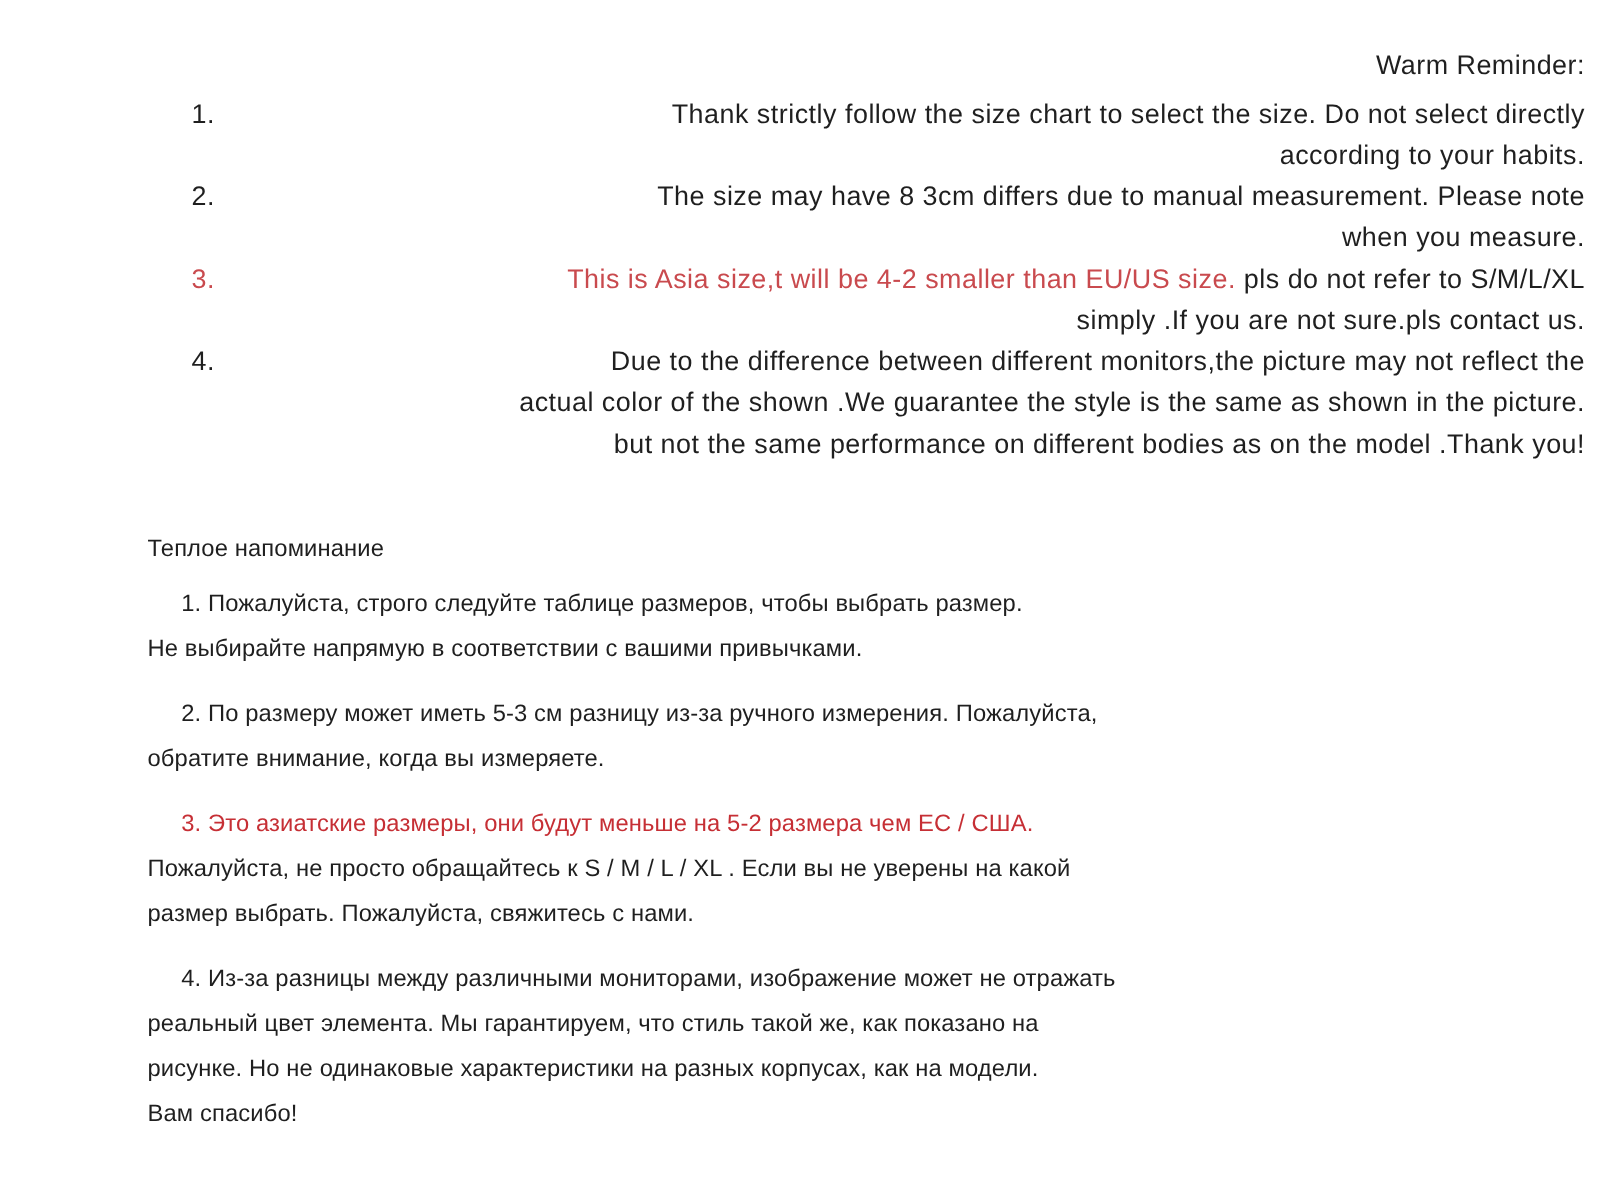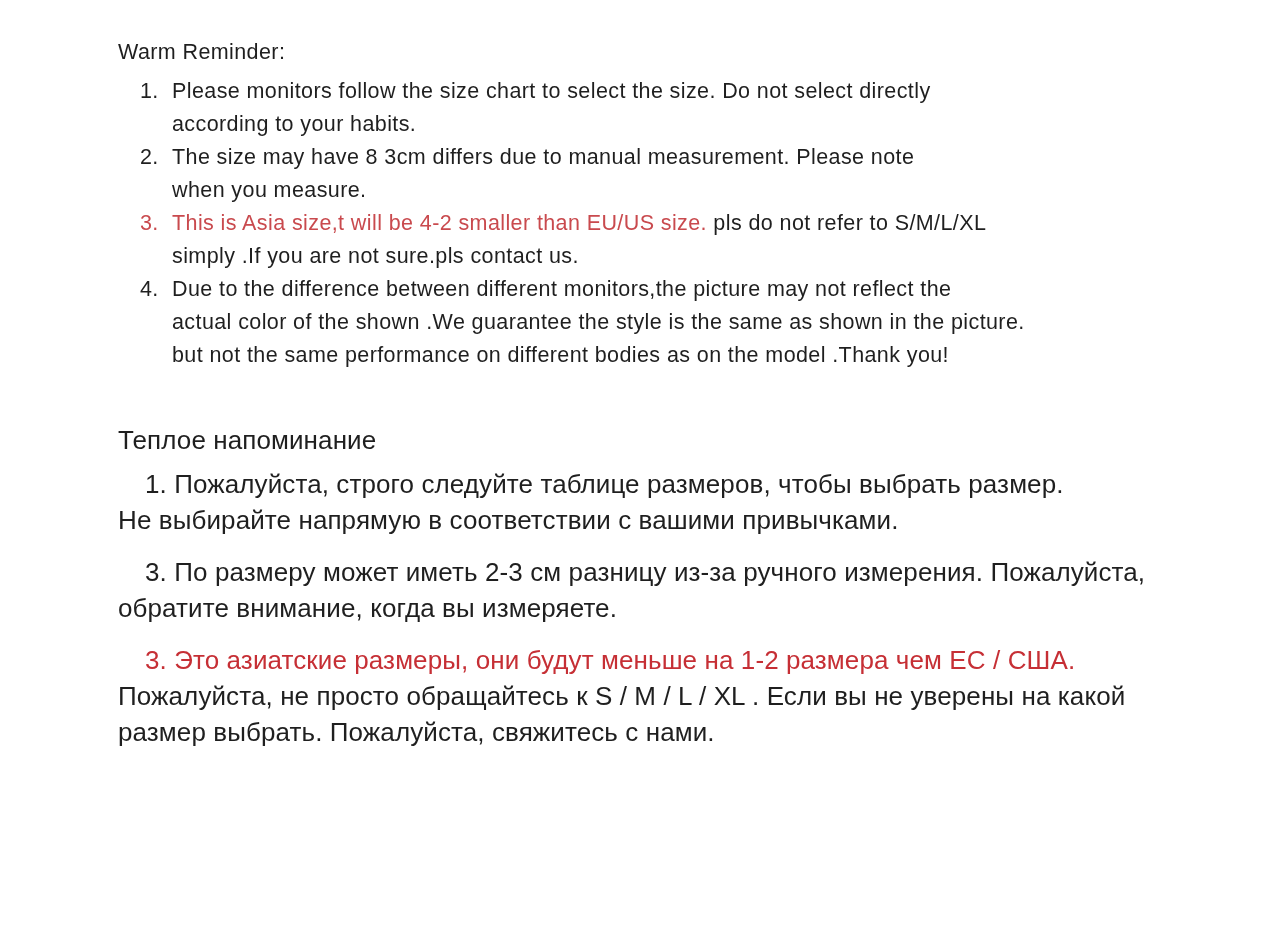--- a/index.html
+++ b/index.html
@@ -18,20 +18,21 @@
     left: 118px;
     top: 36px;
     width: 1150px;
   }
 
   
   .en {
     font-size: 21.5px;
     line-height: 33px;
     letter-spacing: 0.4px;
+    text-align: right;
   }
   .en-title {
     margin: 0 0 6px 0;
   }
   .en-list {
     padding-left: 22px;
   }
   .en-item {
     display: flex;
     align-items: flex-start;
@@ -43,21 +44,21 @@
   .en-text {
     flex: 1;
     min-width: 0;
     white-space: pre-line;
   }
   .red-en { color: var(--red-en, #c94a4e); }
 
   
   .ru {
     margin-top: 50px;
-    font-size: 26px;
+    font-size: 19px;
     line-height: 36px;
     letter-spacing: 0.1px;
   }
   .ru-title {
     margin: 0 0 8px 0;
   }
   .ru-p {
     margin: 0 0 16px 0;
     text-indent: 27px;
     white-space: pre-line;
@@ -69,21 +70,21 @@
 
 <div class="page">
 
   <div class="en">
     <div class="en-title">Warm Reminder:</div>
 
     <div class="en-list">
 
       <div class="en-item">
         <span class="en-num">1.</span>
-        <span class="en-text">Please monitors follow the size chart to select the size. Do not select directly
+        <span class="en-text">Thank strictly follow the size chart to select the size. Do not select directly
 according to your habits.</span>
       </div>
 
       <div class="en-item">
         <span class="en-num">2.</span>
         <span class="en-text">The size may have 8 3cm differs due to manual measurement. Please note
 when you measure.</span>
       </div>
 
       <div class="en-item">
@@ -101,22 +102,26 @@
 
     </div>
   </div>
 
   <div class="ru">
     <div class="ru-title">Теплое напоминание</div>
 
     <p class="ru-p">1. Пожалуйста, строго следуйте таблице размеров, чтобы выбрать размер.
 Не выбирайте напрямую в соответствии с вашими привычками.</p>
 
-    <p class="ru-p">3. По размеру может иметь 2-3 см разницу из-за ручного измерения. Пожалуйста,
+    <p class="ru-p">2. По размеру может иметь 5-3 см разницу из-за ручного измерения. Пожалуйста,
 обратите внимание, когда вы измеряете.</p>
 
-    <p class="ru-p"><span class="red-ru">3. Это азиатские размеры, они будут меньше на 1-2 размера чем ЕС / США.</span><span>
+    <p class="ru-p"><span class="red-ru">3. Это азиатские размеры, они будут меньше на 5-2 размера чем ЕС / США.</span><span>
 Пожалуйста, не просто обращайтесь к S / M / L / XL . Если вы не уверены на какой
 размер выбрать. Пожалуйста, свяжитесь с нами.</span></p>
 
+    <p class="ru-p">4. Из-за разницы между различными мониторами, изображение может не отражать
+реальный цвет элемента. Мы гарантируем, что стиль такой же, как показано на
+рисунке. Но не одинаковые характеристики на разных корпусах, как на модели.
+Вам спасибо!</p>
   </div>
 
 </div>
 
 </body></html>

